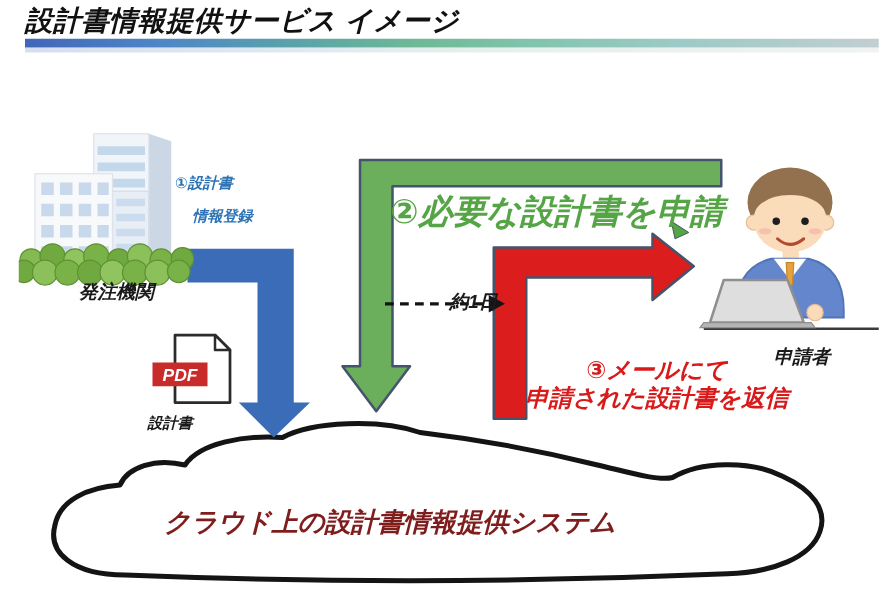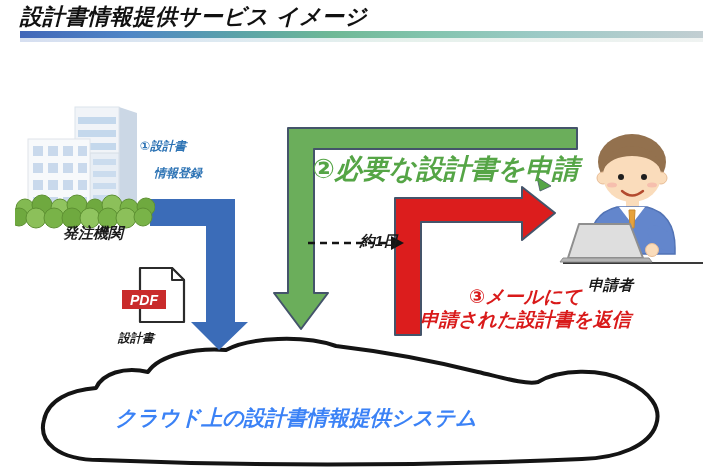--- a/index.html
+++ b/index.html
@@ -21,27 +21,27 @@
     left:20px;top:38px;width:683px;height:4px;opacity:.35;
     background:linear-gradient(90deg,#8aa3d6 0%,#9fc2d8 30%,#b6d6c8 55%,#d2dcd8 100%);
   }
   svg{position:absolute;left:0;top:0;}
   .layer{left:0;top:0;}
   .cloud{fill:#ffffff;stroke:#141414;stroke-width:4;stroke-linejoin:round;}
   .bordered{stroke:#44546A;stroke-width:2;stroke-linejoin:round;}
   .label{font-weight:bold;color:#1a1a1a;white-space:nowrap;}
   .orderer-label{left:28px;top:224px;width:95px;text-align:right;font-size:15px;}
   .doc-label{left:118px;top:330px;width:74px;font-size:12px;}
-  .applicant-label{left:588px;top:276px;width:76px;text-align:left;font-size:15px;}
+  .applicant-label{left:588px;top:276px;width:76px;text-align:right;font-size:15px;}
   .duration-label{left:318px;top:216px;width:80px;text-align:right;font-size:15px;margin-top:16px;}
   .step1{left:140px;top:133px;font-size:12px;font-weight:bold;color:#2E74B5;line-height:27px;white-space:nowrap;}
   .step1 .l2{padding-left:14px;}
   .step2{left:312px;top:151px;font-size:27px;font-weight:bold;color:#55A546;white-space:nowrap;}
   .step3{left:420px;top:285px;font-size:19px;font-weight:bold;color:#D91A1A;line-height:23px;white-space:nowrap;text-align:center;}
-  .cloud-label{left:115px;top:404px;width:362px;text-align:center;font-size:21px;font-weight:bold;color:#3b82f6;white-space:nowrap;}
+  .cloud-label{left:131px;top:404px;width:362px;text-align:center;font-size:21px;font-weight:bold;color:#7f1d1d;white-space:nowrap;}
 </style>
 </head>
 <body>
 
 <div class="canvas">
 
   <div class="abs title">設計書情報提供サービス  イメージ</div>
   <div class="abs accent-main"></div>
   <div class="abs accent-sub"></div>
 

